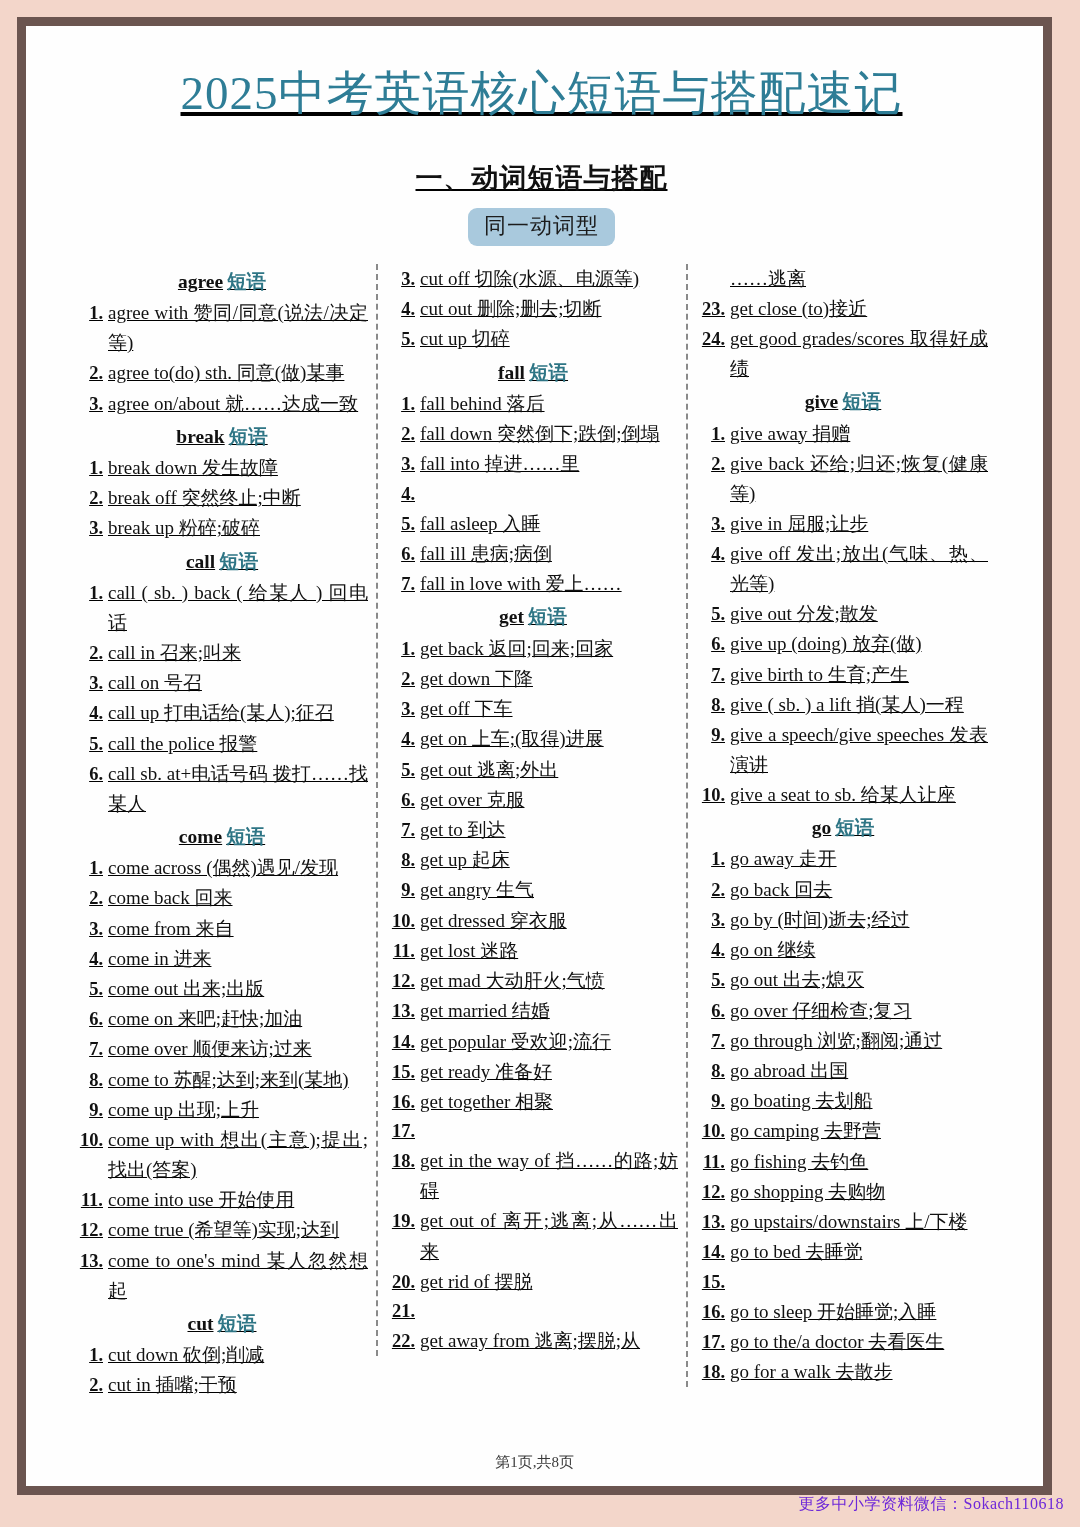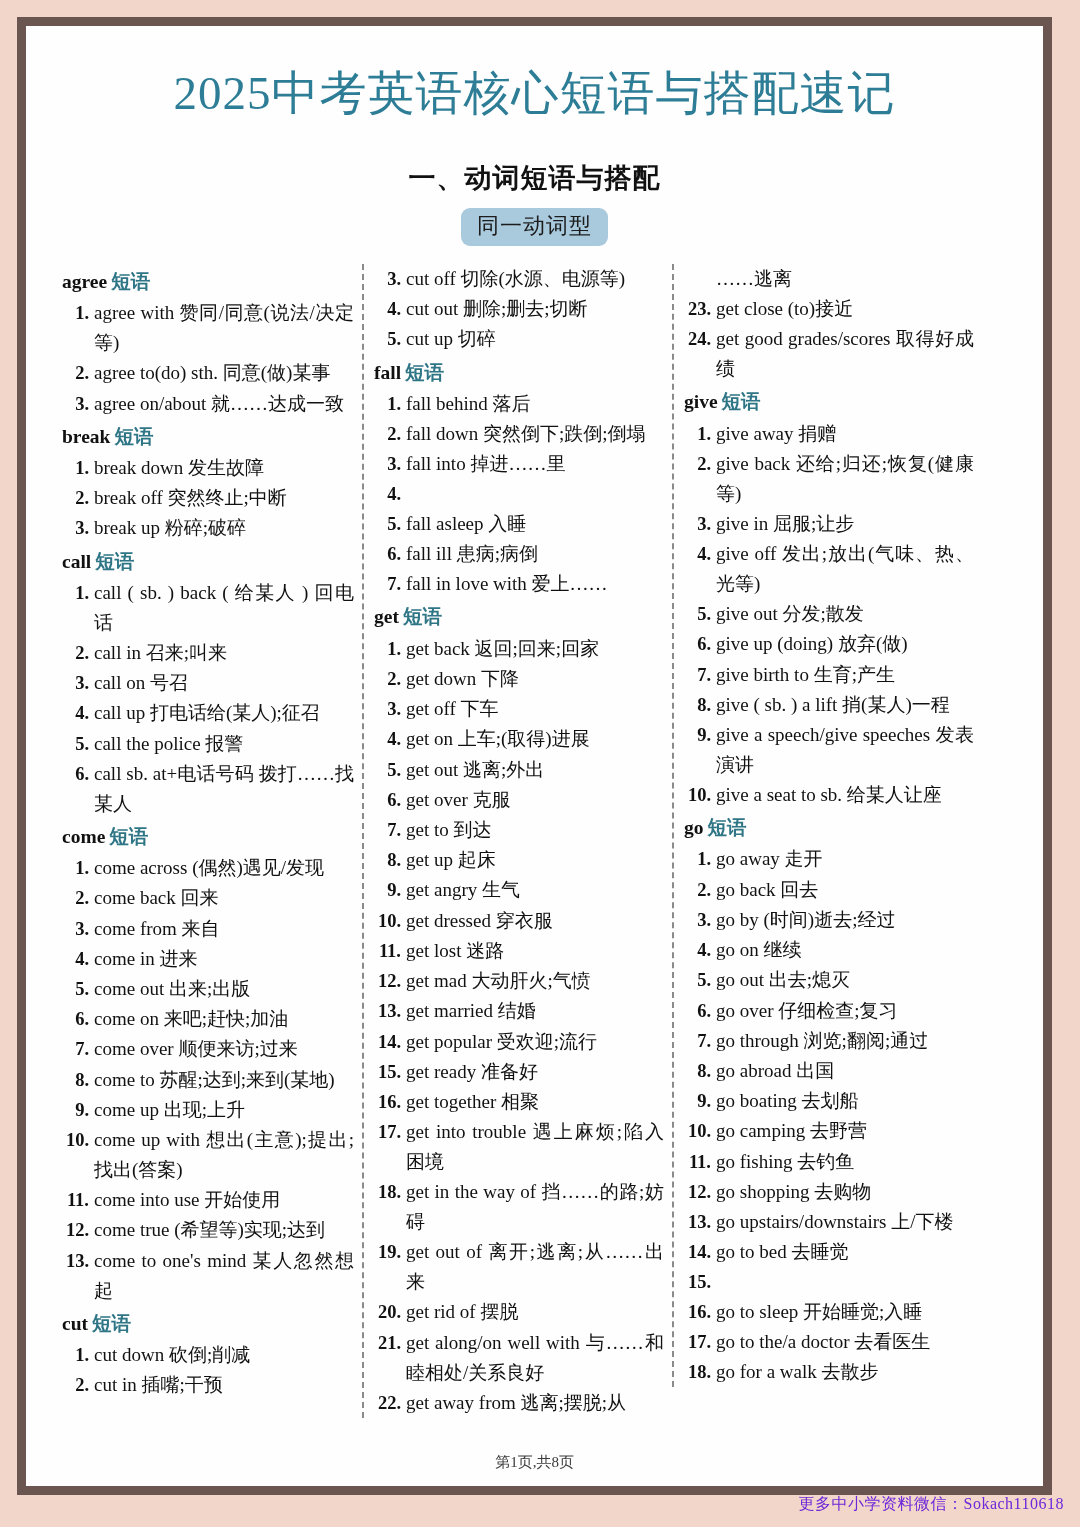--- a/index.html
+++ b/index.html
@@ -23,22 +23,23 @@
     border: 9px solid #6b5550;
     background: #ffffff;
     box-sizing: border-box;
   }
   .page-inner {
     position: absolute;
     left: 0; top: 0;
     width: 100%;
     height: 100%;
     box-sizing: border-box;
-    padding: 28px 26px 0 26px;
+    padding: 28px 26px 0 40px;
     background: #fefefe;
+    text-decoration: underline;
   }
   .doc-title {
     text-align: center;
     color: #2e7d96;
     font-size: 47px;
     line-height: 1.15;
     letter-spacing: 1px;
     font-weight: 400;
     font-family: "Liberation Serif", "DejaVu Serif", serif;
     margin: 12px 0 0 0;
@@ -78,20 +79,21 @@
   }
   .col.divided {
     border-left: 2px dashed #8a8a8a;
   }
   .verb-head {
     font-size: 19.5px;
     font-weight: bold;
     margin: 3px 0 2px 0;
     line-height: 1.5;
     white-space: nowrap;
+    text-align: center;
   }
   .verb-head .verb {
     color: #111111;
   }
   .verb-head .cn {
     color: #2e7585;
     margin-left: 4px;
   }
   .entry {
     display: flex;
@@ -365,37 +367,35 @@
           <div class="entry">
             <span class="num">15.</span>
             <span class="body">get ready 准备好</span>
           </div>
           <div class="entry">
             <span class="num">16.</span>
             <span class="body">get together 相聚</span>
           </div>
           <div class="entry">
             <span class="num">17.</span>
-            <span class="body">get into trouble 遇上麻烦;陷入困境</span>
           </div>
           <div class="entry">
             <span class="num">18.</span>
             <span class="body">get in the way of 挡……的路;妨碍</span>
           </div>
           <div class="entry">
             <span class="num">19.</span>
             <span class="body">get out of 离开;逃离;从……出来</span>
           </div>
           <div class="entry">
             <span class="num">20.</span>
             <span class="body">get rid of 摆脱</span>
           </div>
           <div class="entry">
             <span class="num">21.</span>
-            <span class="body">get along/on well with 与……和睦相处/关系良好</span>
           </div>
           <div class="entry">
             <span class="num">22.</span>
             <span class="body">get away from 逃离;摆脱;从</span>
           </div>
         </div>
         <div class="col divided">
           <div class="entry nonum">
             <span class="num"></span>
             <span class="body">……逃离</span>

